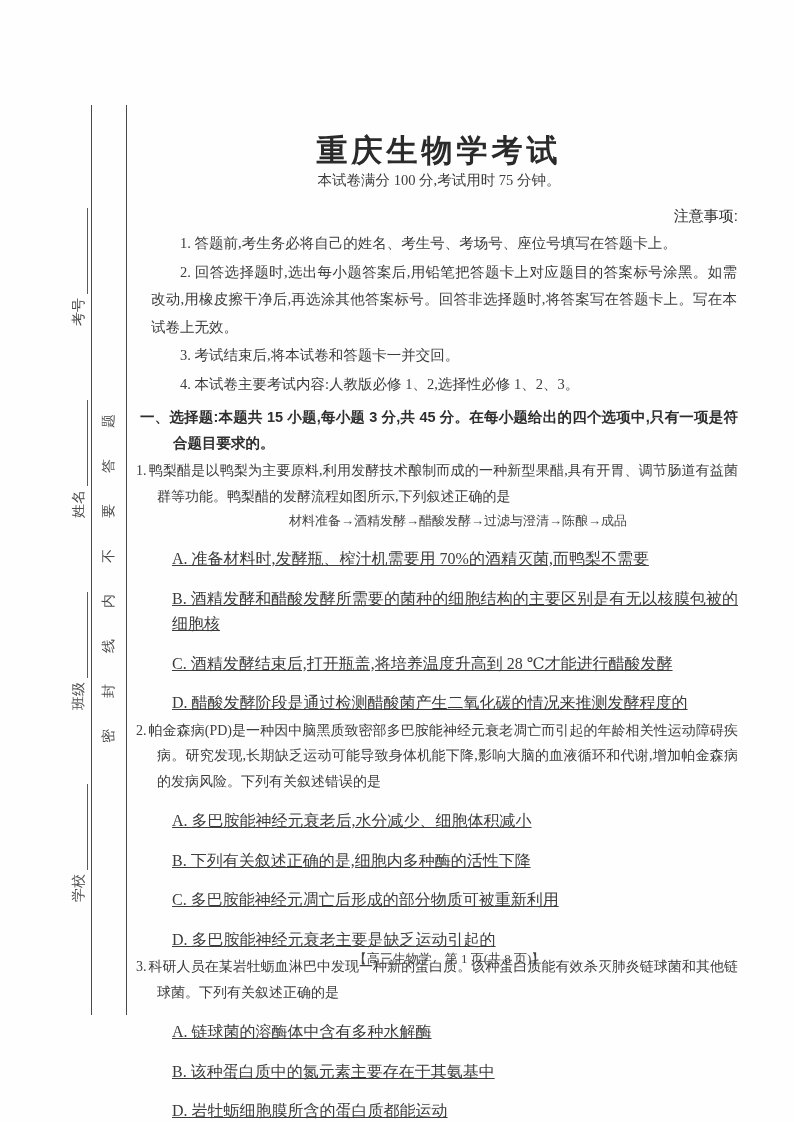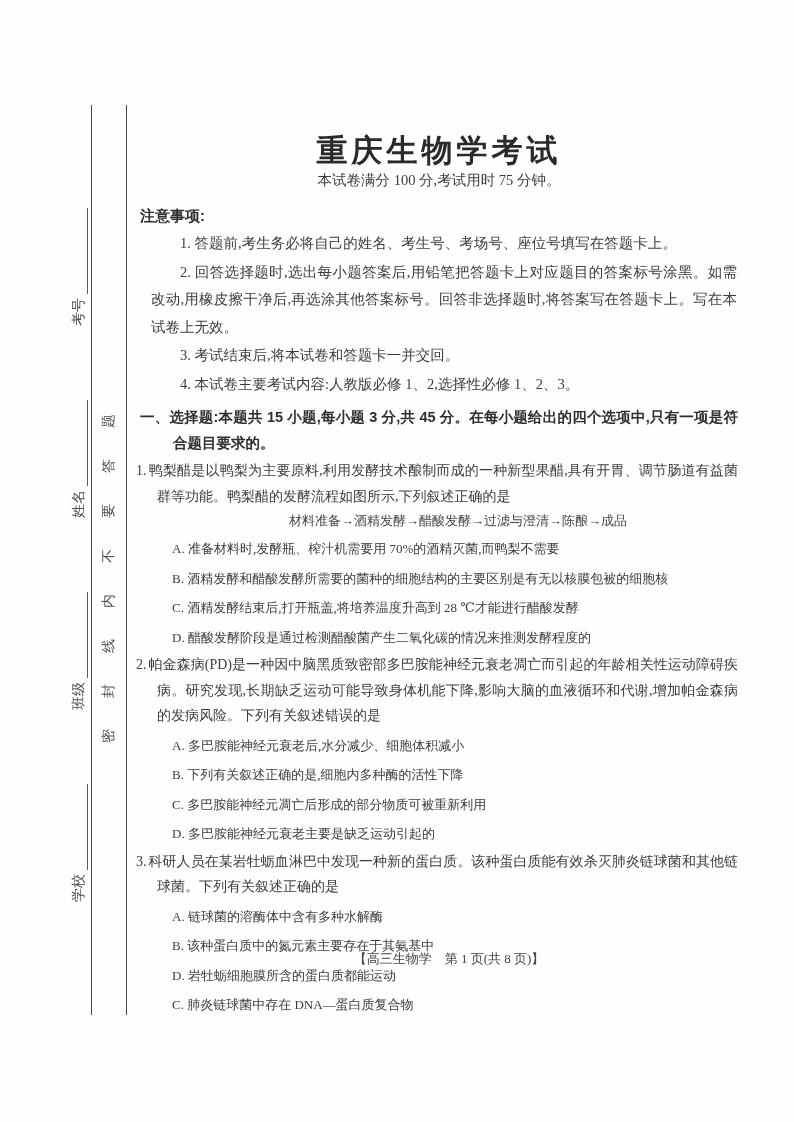--- a/index.html
+++ b/index.html
@@ -84,24 +84,25 @@
     color: #2a2a2a;
   }
   .exam-subtitle {
     text-align: center;
     font-size: 14.5px;
     line-height: 20px;
   }
   .notice-heading {
     margin-top: 13px;
     font-family: "Liberation Sans", "DejaVu Sans", sans-serif;
-    font-weight: 700;
+    font-weight: 400;
     font-size: 15px;
     line-height: 26px;
     color: #2e2e2e;
+    text-align: right;
   }
   .notice-block { margin-left: 10px; width: 588px; }
   .notice-item {
     margin: 1px;
     text-indent: 2em;
     font-size: 14.5px;
     line-height: 27.5px;
     text-align: justify;
   }
   .section-heading {
@@ -127,24 +128,25 @@
   .qnum { margin-right: 2px; }
   .figure {
     margin: 1px 0;
     padding-left: 38px;
     text-align: center;
     font-size: 13px;
     line-height: 22px;
     color: #454545;
   }
   .option {
-    margin: 4px 0 0 32px;
-    font-size: 13px;
+    margin: 14px 0 0 32px;
+    font-size: 16px;
     line-height: 25.5px;
     text-align: justify;
+    text-decoration: underline;
   }
   .page-footer {
     position: absolute;
     left: 150px;
     top: 950px;
     width: 598px;
     text-align: center;
     font-size: 13px;
     color: #454545;
   }

